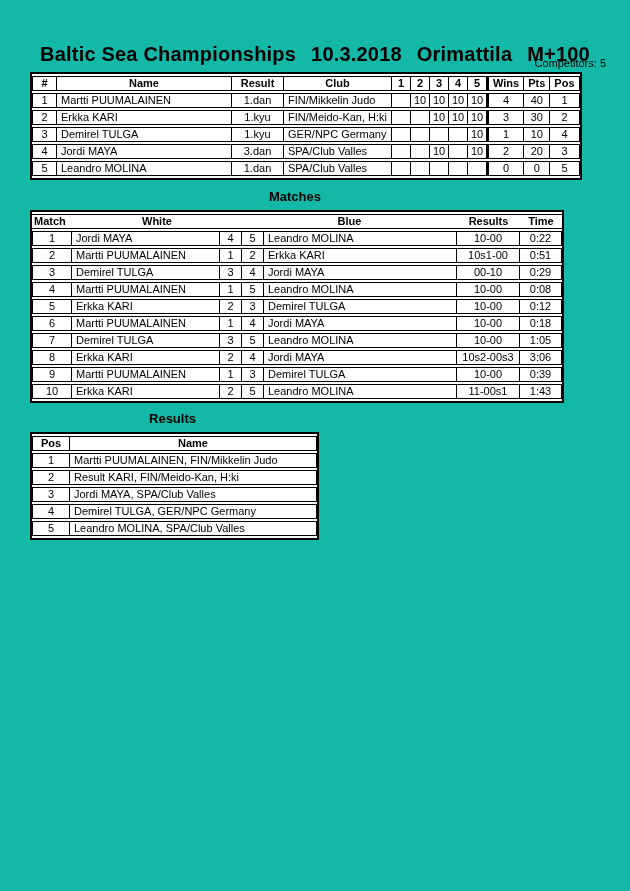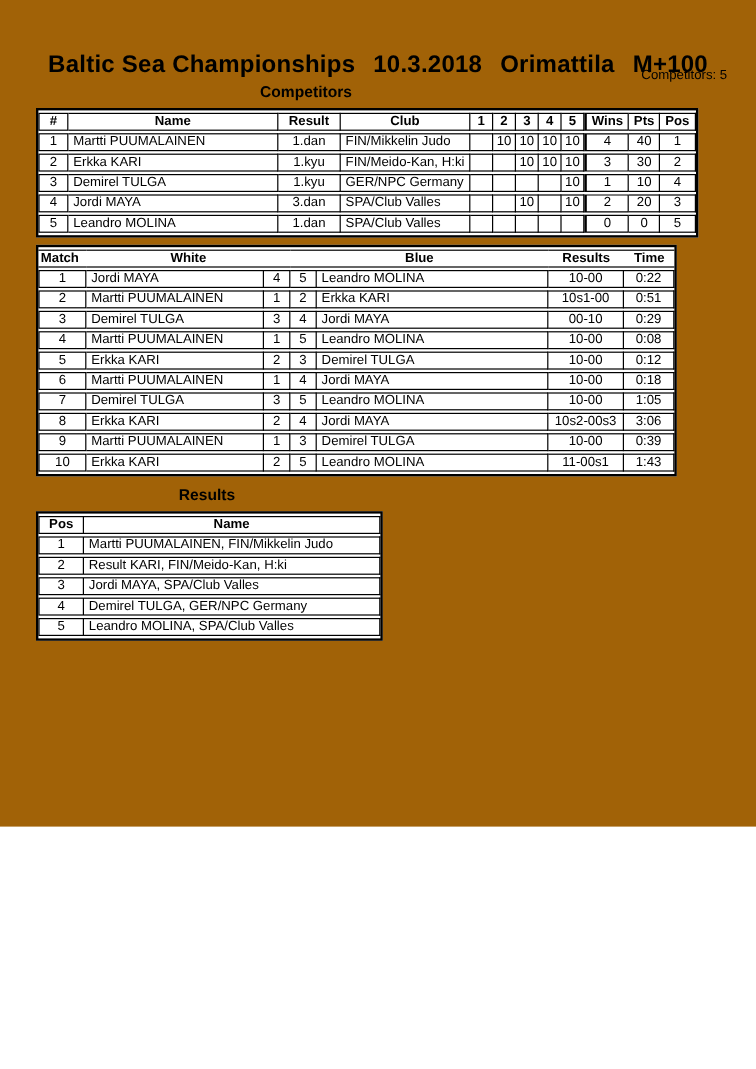--- a/index.html
+++ b/index.html
@@ -1,17 +1,17 @@
 <!DOCTYPE html>
 <html><head>
 <meta charset="utf-8">
 <style>
   html,body { margin:0; padding:0; background:#fff; }
   .page {
-    width:630px; height:689px; background:#a16207; position:relative;
+    width:630px; height:891px; background:#14b8a6; position:relative;
     font-family:"Liberation Sans", sans-serif; color:#000; overflow:hidden;
   }
   .title {
     margin:43px 0 0 0; display:flex; justify-content:center; gap:15px;
     font-size:20px; font-weight:bold; white-space:nowrap; letter-spacing:0.2px;
   }
   .count-label { position:absolute; top:57px; right:24px; font-size:11px; }
   .section-title { font-size:13px; font-weight:bold; text-align:center; margin-left:30px; }
   .w-competitors { width:450px; margin-top:3px; }
   .w-matches { width:530px; margin-top:9px; }
@@ -43,21 +43,20 @@
 
   <div class="title">
     <span>Baltic Sea Championships</span>
     <span>10.3.2018</span>
     <span>Orimattila</span>
     <span>M+100</span>
   </div>
 
   <div class="count-label">Competitors: 5</div>
 
-  <div class="section-title w-competitors">Competitors</div>
 
   <table class="competitors">
     <colgroup>
       <col style="width:25px">
         <col style="width:175px">
         <col style="width:52px">
         <col style="width:103px">
       <col style="width:19px">
         <col style="width:19px">
         <col style="width:19px">
@@ -155,20 +154,21 @@
           <td class="c"></td>
           <td class="c"></td>
           <td class="c"></td>
           <td class="c thick">0</td>
           <td class="c">0</td>
           <td class="c">5</td>
         </tr>
       </tbody>
   </table>
 
+  <div class="section-title w-matches">Matches</div>
 
   <table class="matches">
     <colgroup>
       <col style="width:40px">
         <col style="width:148px">
         <col style="width:22px">
         <col style="width:22px">
       <col style="width:193px">
         <col style="width:63px">
         <col style="width:42px">

